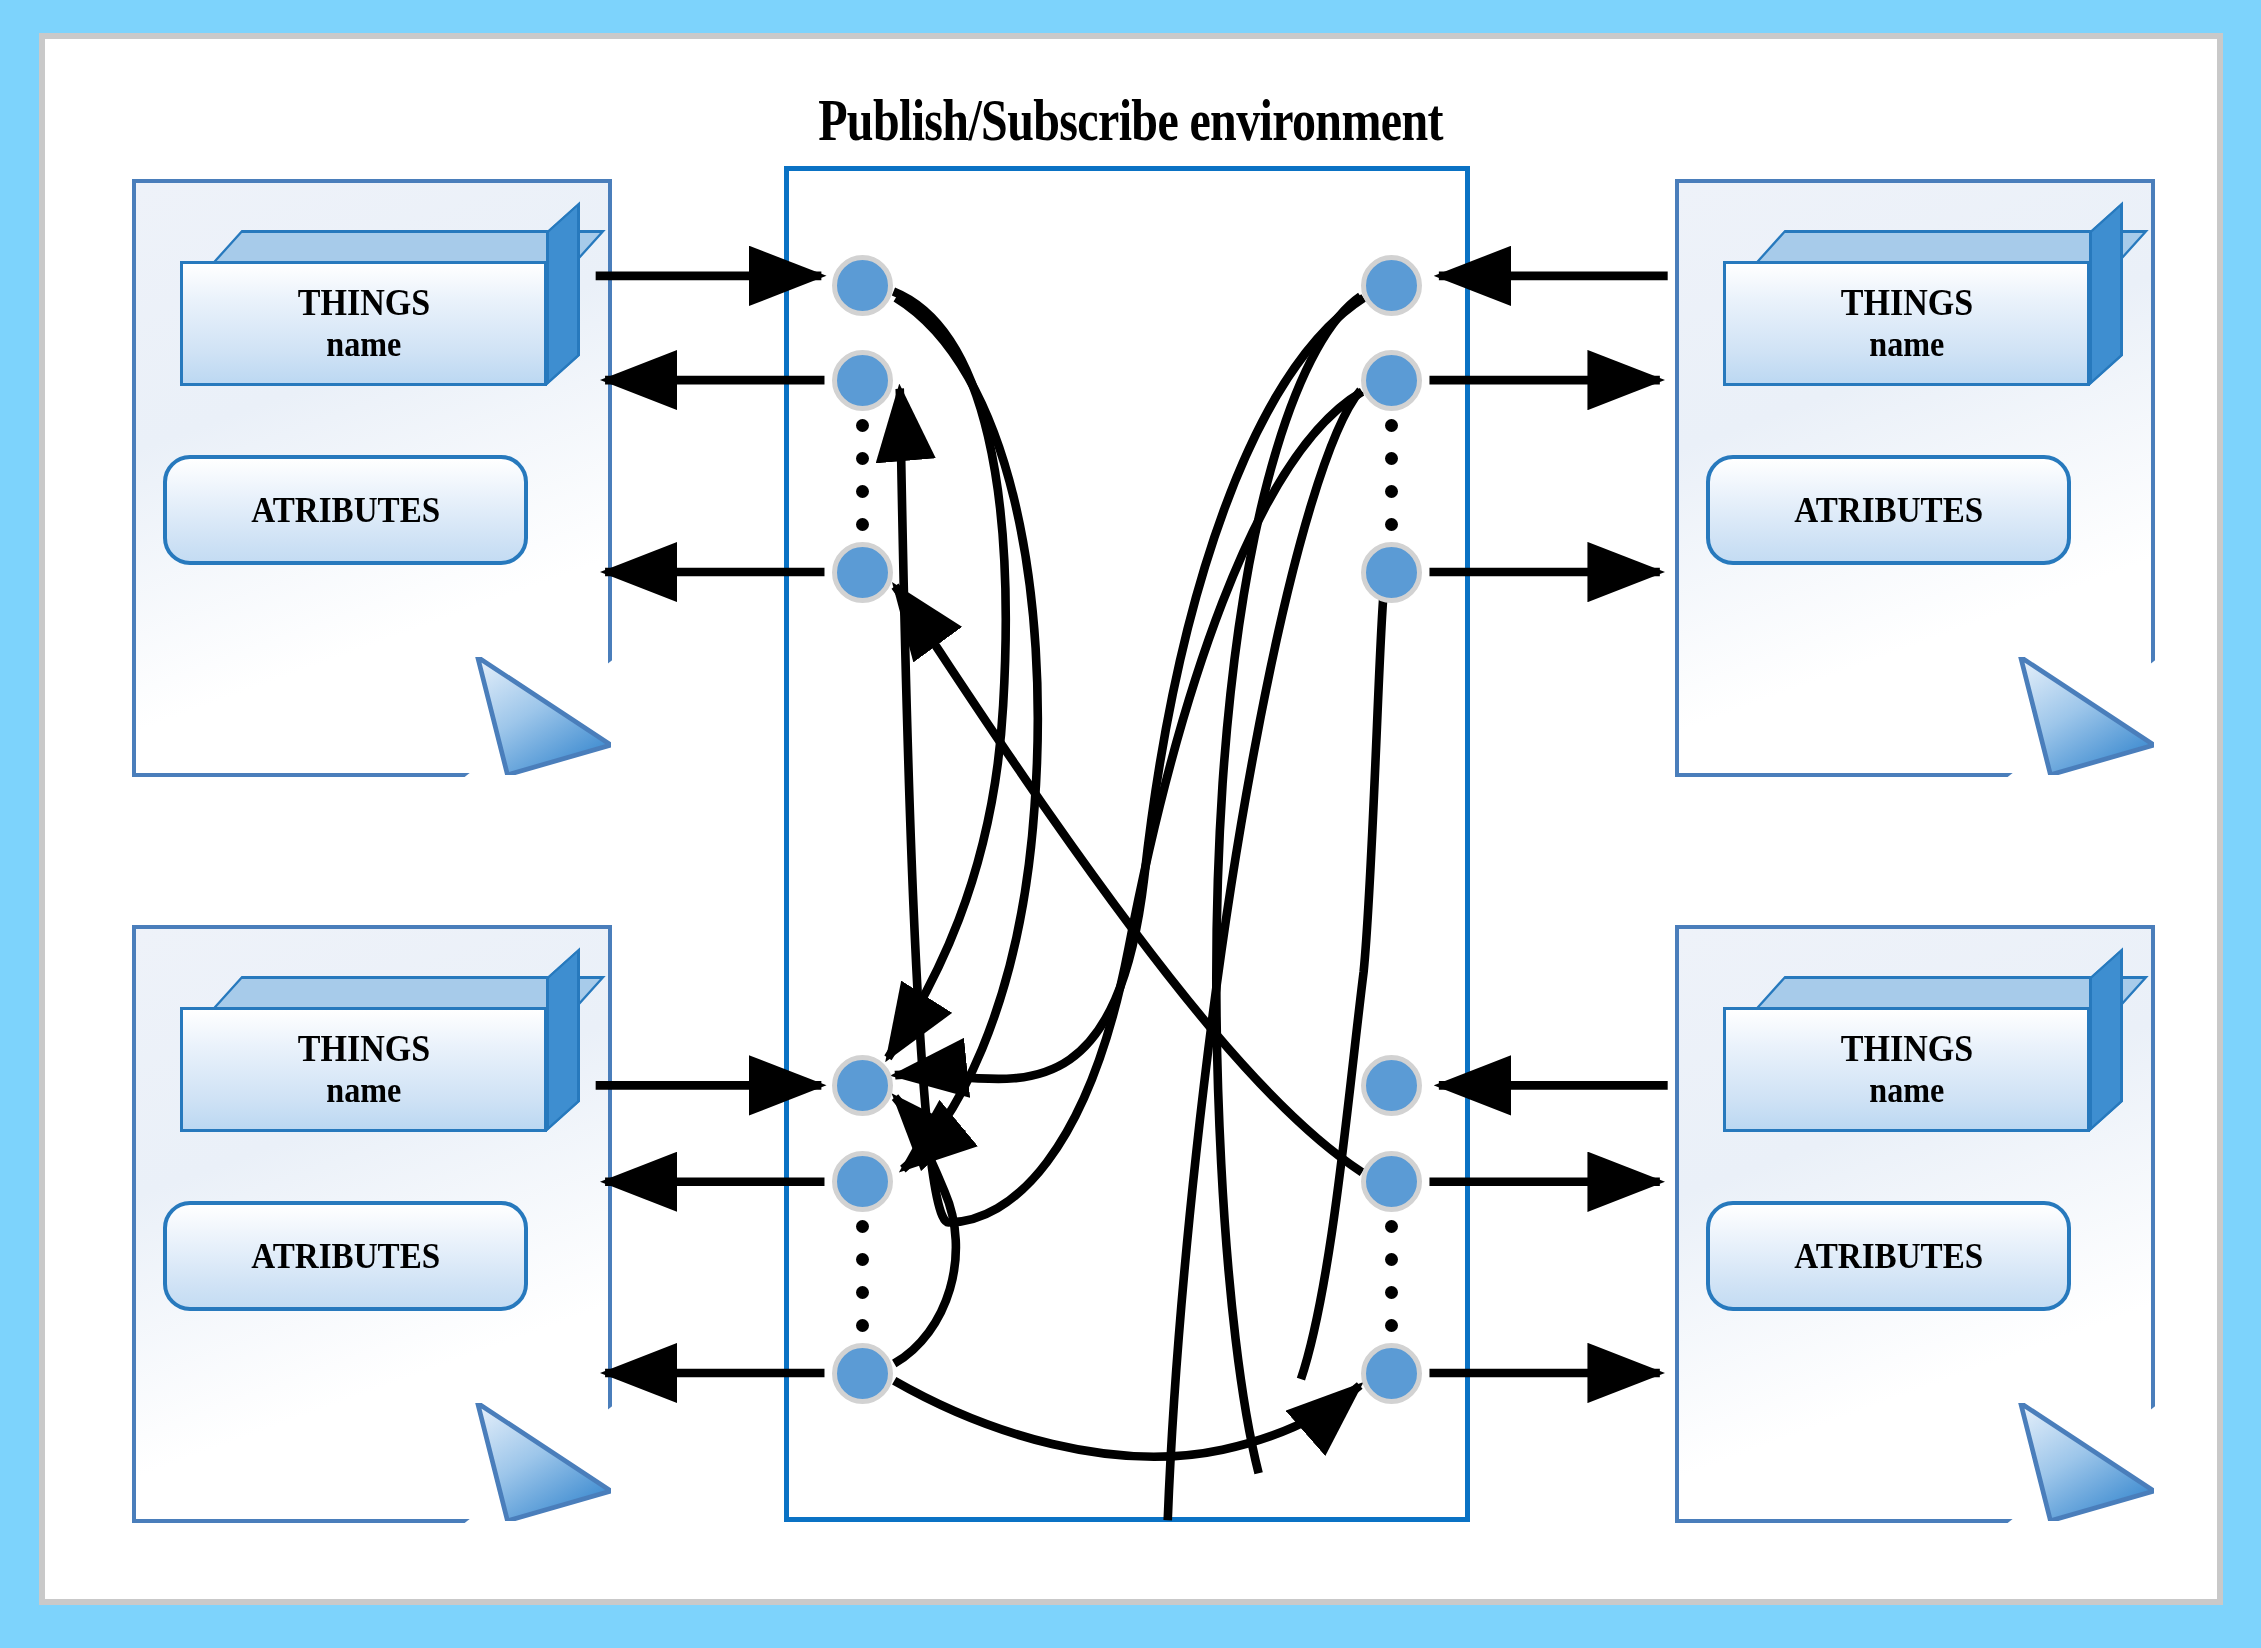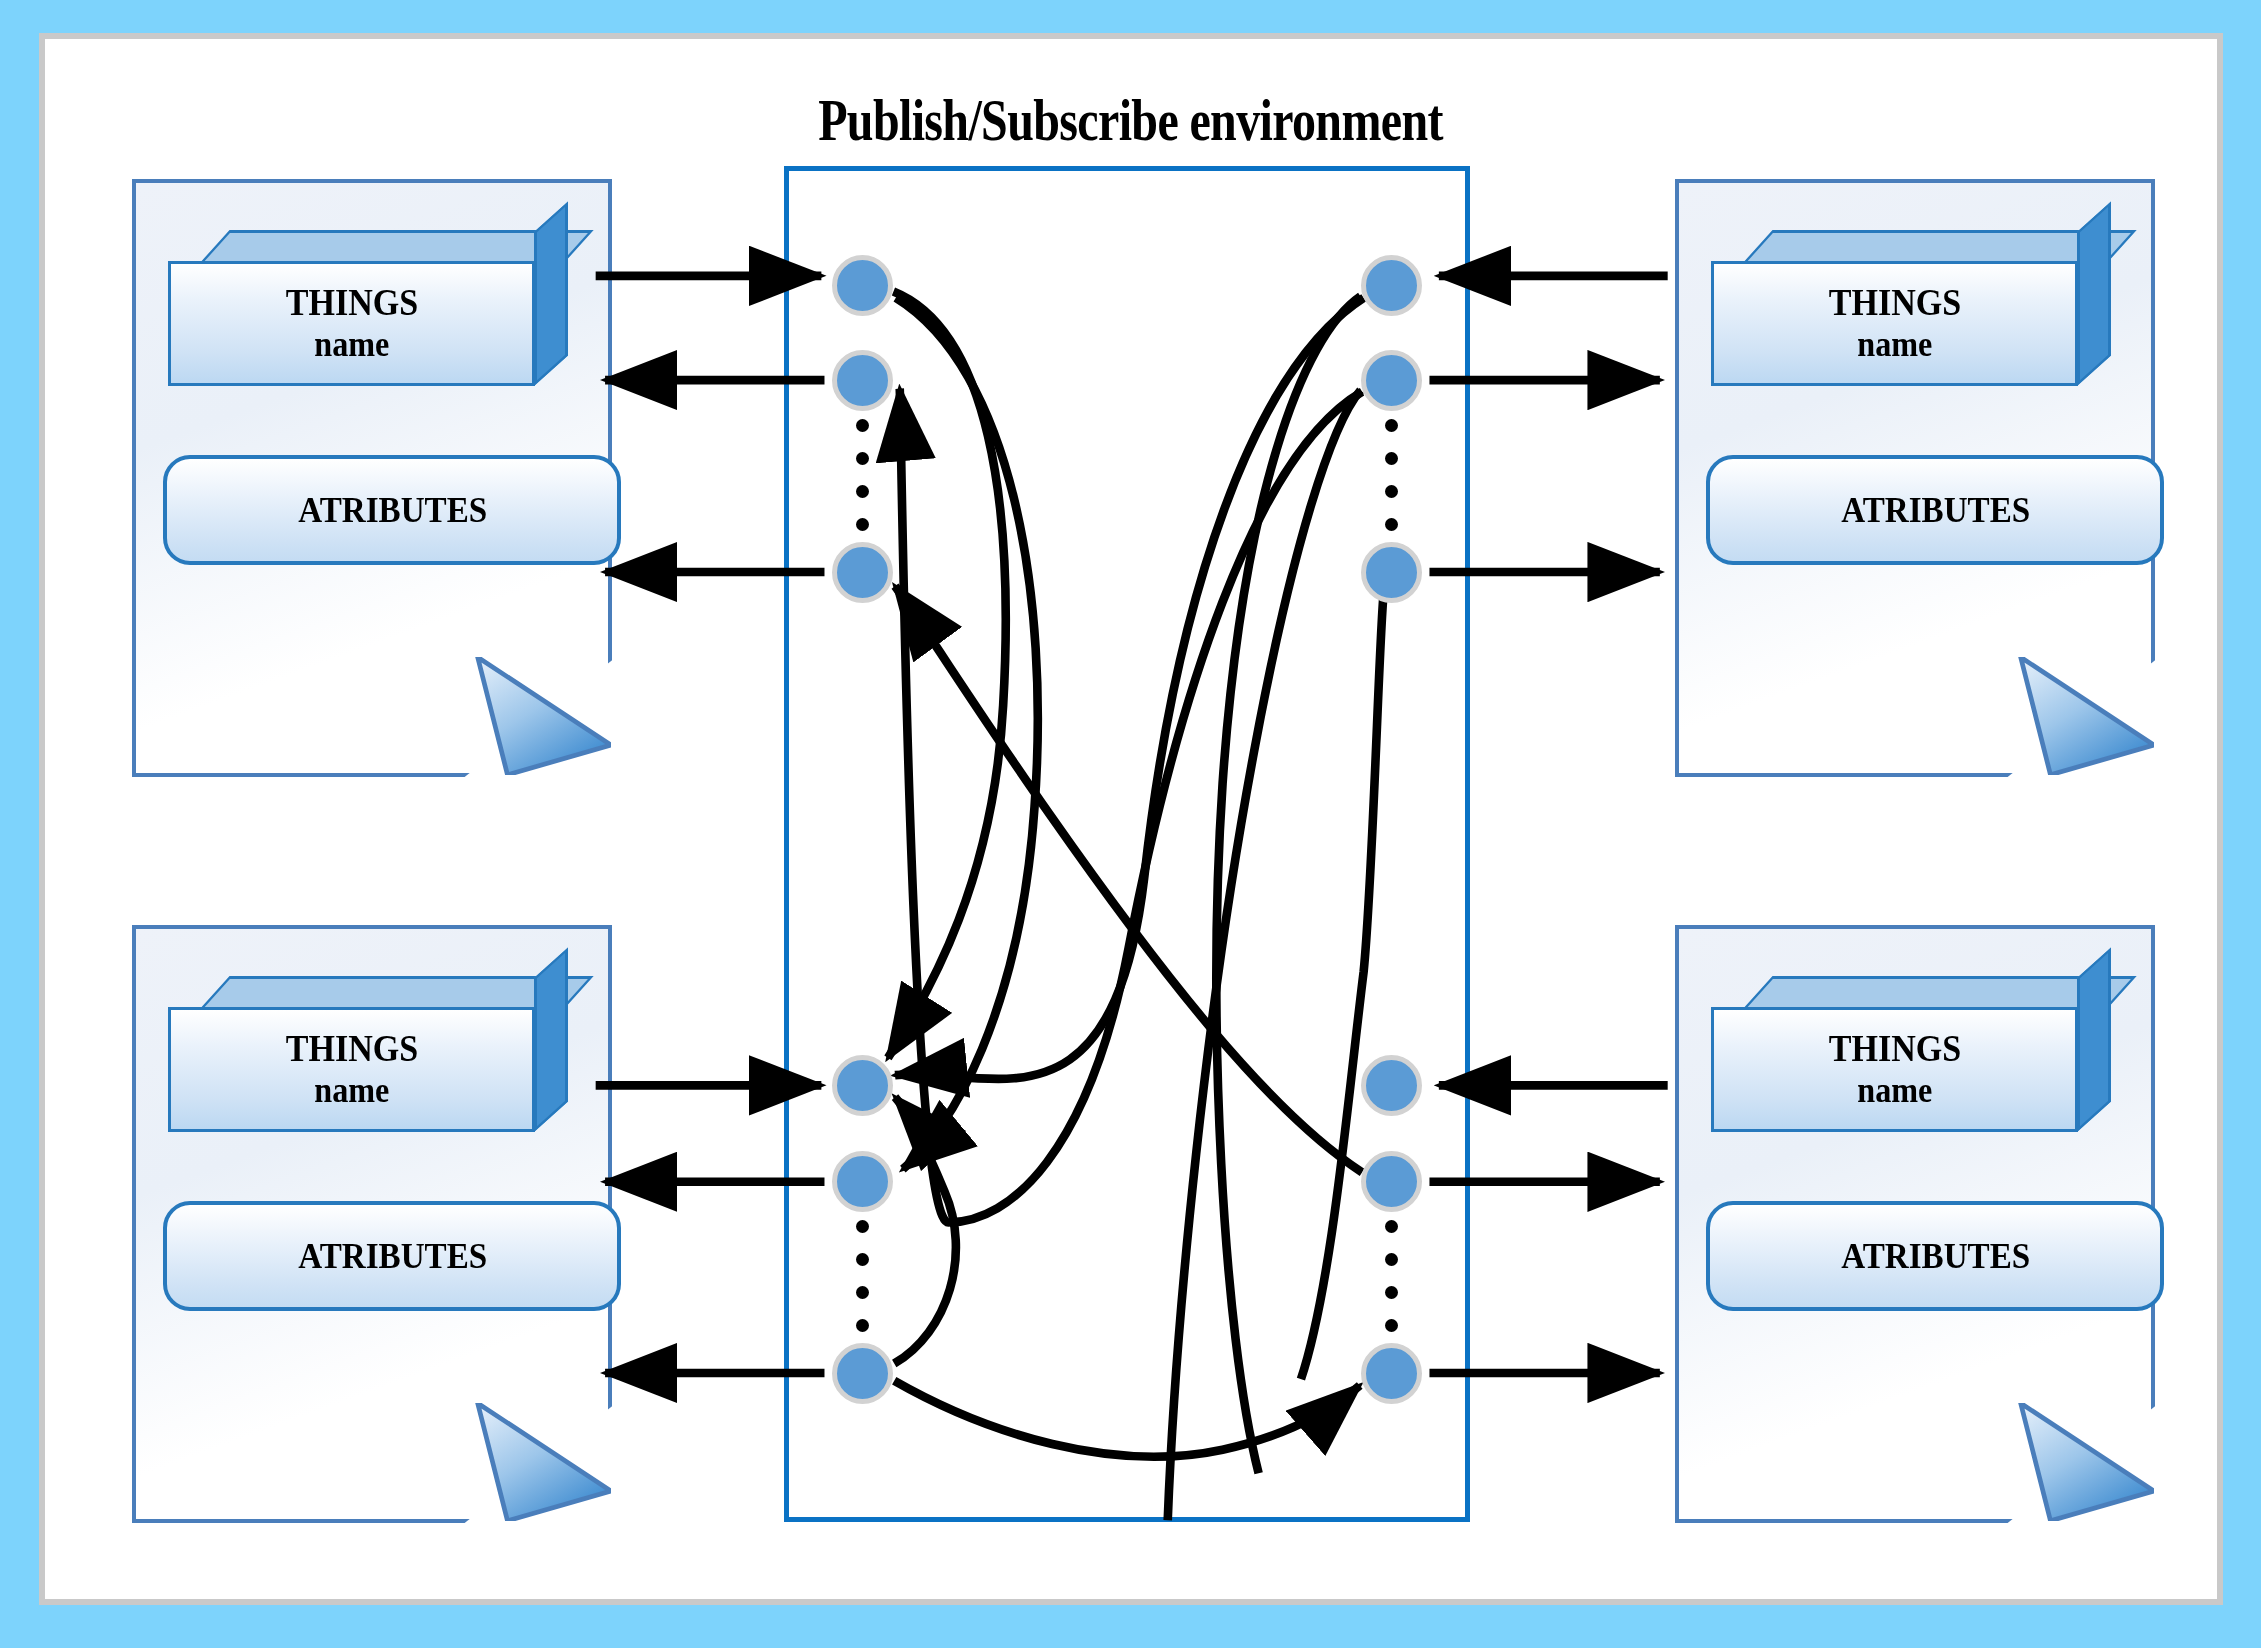--- a/index.html
+++ b/index.html
@@ -47,21 +47,21 @@
   .corner-mask{
     position:absolute;right:-4.7px;bottom:-4.7px;width:149px;height:118px;
     background:#ffffff;
     clip-path:polygon(100% 0,100% 100%,0 100%);
   }
   .fold{
     position:absolute;right:-3.1px;bottom:-1.6px;width:149px;height:118px;
   }
 
   
-  .things3d{position:absolute;left:32px;top:47px;width:400px;height:157px;}
+  .things3d{position:absolute;left:44px;top:47px;width:400px;height:157px;}
   .things3d .top{
     position:absolute;left:31px;top:0;width:364px;height:34px;
     background:#a7cbea;border:3.1px solid #2779bd;box-sizing:border-box;
     transform:skewX(-42deg);transform-origin:bottom left;
   }
   .things3d .side{
     position:absolute;right:0;top:1.6px;width:34px;height:154px;
     background:#3e8ed0;border:3.1px solid #2779bd;box-sizing:border-box;
     transform:skewY(-42deg);transform-origin:top left;
   }
@@ -70,21 +70,21 @@
     background:linear-gradient(180deg,#ffffff 0%,#eaf2fb 30%,#cfe2f5 75%,#bcd8f2 100%);
     border:3.1px solid #2779bd;box-sizing:border-box;
     display:flex;flex-direction:column;align-items:center;justify-content:center;
     line-height:1.08;
   }
   .things3d .lbl1{font-weight:bold;font-size:37px;color:#000;transform:scaleX(0.92);}
   .things3d .lbl2{font-weight:bold;font-size:35px;color:#000;transform:scaleX(0.92);margin-top:3.1px;}
 
   
   .attrbox{
-    position:absolute;left:27.4px;top:272px;width:458px;height:110px;
+    position:absolute;left:27.4px;top:272px;width:365px;height:110px;
     border:4.7px solid #2779bd;border-radius:27px;box-sizing:border-box;
     background:linear-gradient(180deg,#ffffff 0%,#eaf2fb 35%,#cfe2f5 80%,#c4dcf3 100%);
     display:flex;align-items:center;justify-content:center;
   }
   .attrbox span{font-weight:bold;font-size:36px;color:#000;transform:scaleX(0.92);}
 
   
   #wires{position:absolute;left:0;top:0;width:2261px;height:1648px;pointer-events:none;}
 
   .node{

